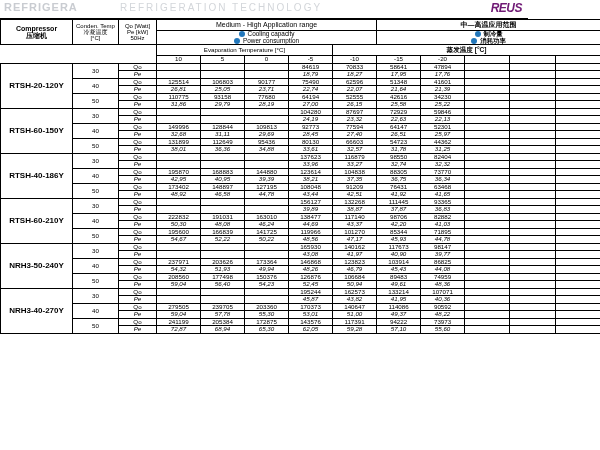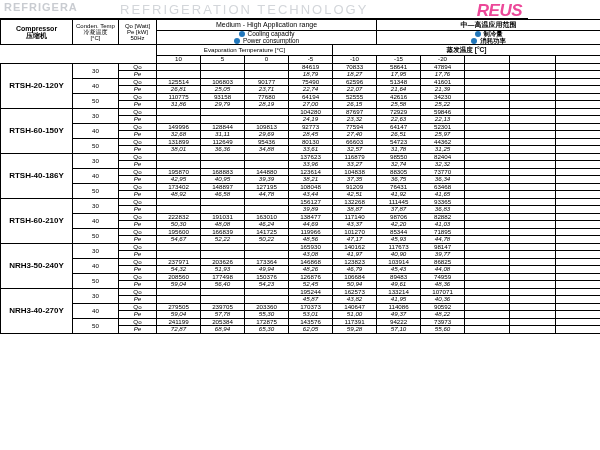--- a/index.html
+++ b/index.html
@@ -31,39 +31,39 @@
     top: 1px;
     font-size: 11px;
     font-weight: bold;
     color: #c9ccd1;
     letter-spacing: 1px;
   }
   .topbar .wm2 {
     position: absolute;
     left: 120px;
     top: 2px;
-    font-size: 13px;
+    font-size: 10px;
     color: #d3d6da;
     letter-spacing: 2px;
   }
   .topbar .cn {
     position: absolute;
     left: 300px;
     top: 2px;
     font-size: 10px;
     color: #cfd2d6;
     letter-spacing: 1px;
   }
   .topbar .logo {
     position: absolute;
     right: 6px;
     top: 1px;
-    font-size: 17px;
+    font-size: 12px;
     font-weight: bold;
-    color: #ec4899;
+    color: #701a75;
     font-style: italic;
     letter-spacing: -0.5px;
   }
   table.main {
     border-collapse: collapse;
     table-layout: fixed;
     width: 600px;
     font-size: 6.2px;
   }
   table.main td, table.main th {

